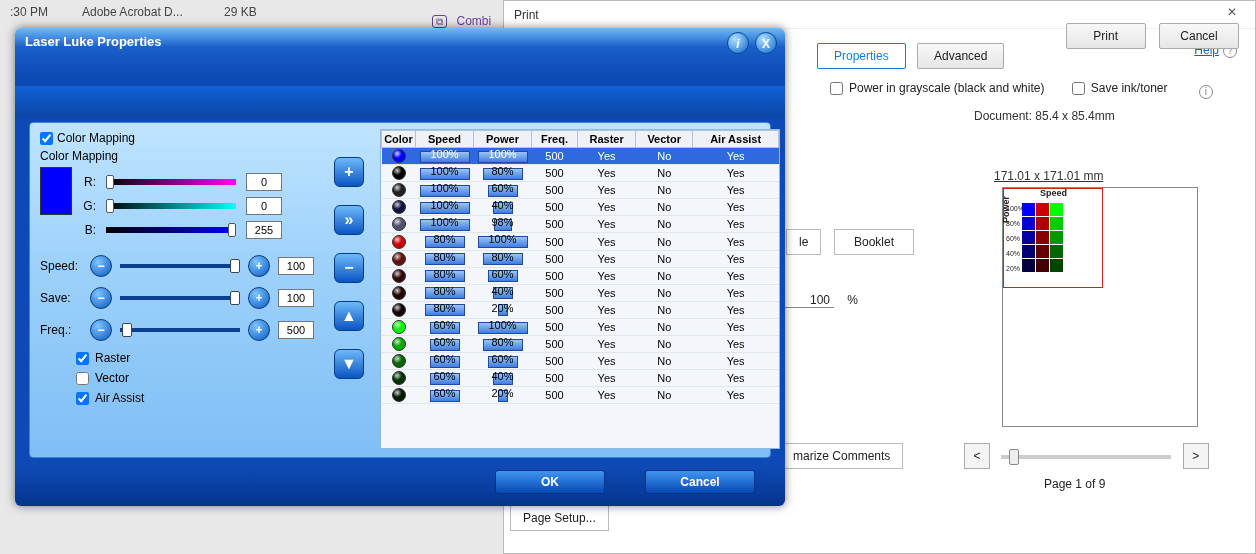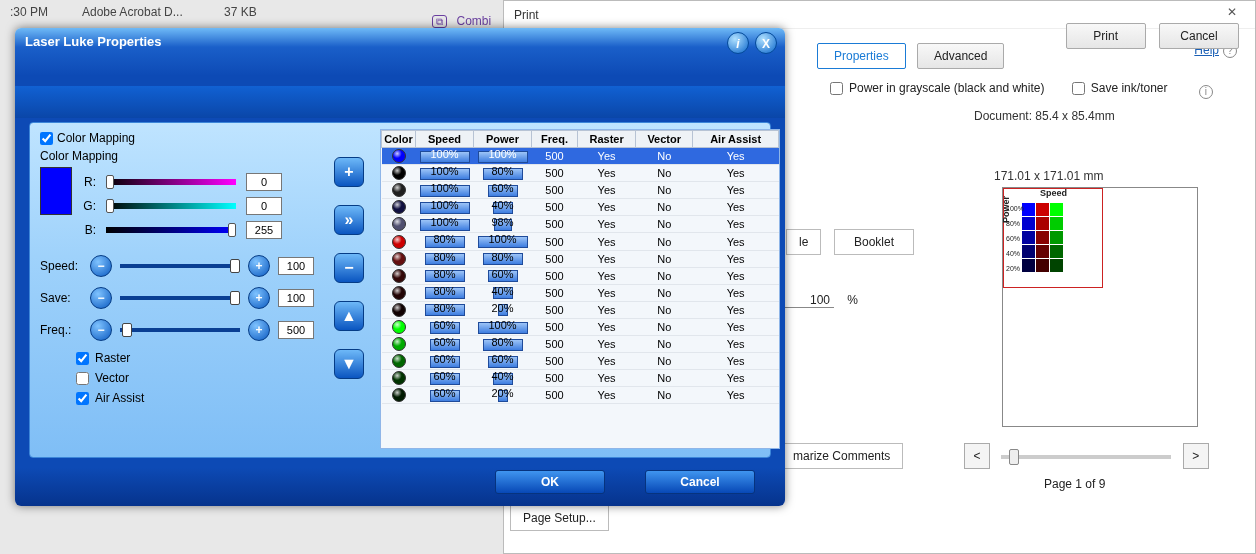--- a/index.html
+++ b/index.html
@@ -14,21 +14,21 @@
   .print-title { height: 28px; line-height: 28px; padding-left: 10px; background: #fff; border-bottom: 1px solid #eee; color: #333; font-size: 12px; }
   .print-close { position: absolute; right: 8px; top: 4px; width: 30px; height: 20px; text-align: center; cursor: pointer; color: #555; }
   .print-body { position: relative; padding: 14px; }
   .btn-g { display: inline-block; border: 1px solid #aaa; background: linear-gradient(#f8f8f8,#e6e6e6); padding: 5px 16px; border-radius: 2px; cursor: pointer; }
   .btn-g.sel { border-color: #1a7bd6; background: #fff; color: #1a7bd6; }
   .help-link { position: absolute; right: 18px; top: 14px; color: #1a5fb5; text-decoration: underline; cursor: pointer; }
   .help-q { display:inline-block; width:14px; height:14px; border:1px solid #888; border-radius:50%; font-size:10px; line-height:12px; text-align:center; margin-left:4px; color:#888;}
   .chk { display: inline-flex; align-items: center; gap: 6px; margin-right: 24px; }
   .chk input { width: 13px; height: 13px; }
   .docline { position: absolute; left: 470px; top: 80px; color: #333; }
-  .preview-title { position: absolute; left: 490px; top: 140px; color: #333; }
+  .preview-title { position: absolute; left: 490px; top: 140px; color: #333; text-decoration: underline; }
   .preview-box { position: absolute; left: 498px; top: 158px; width: 196px; height: 240px; border: 1px solid #888; background: #fff; }
   .preview-inner { position:absolute; left:0; top:0; width:100px; height:100px; border:1px solid #c22; }
   .bg-stub { position:absolute; background:#fff; border:1px solid #bbb; padding:5px 12px;}
   .page-of { position:absolute; left:540px; top:448px; }
   .zoom-row { position:absolute; left:460px; top:414px; }
   .sq { width:26px;height:26px; border:1px solid #aaa; background:#f4f4f4; display:inline-block; text-align:center; line-height:24px; cursor:pointer;}
   .zoom-track { display:inline-block; width:170px; height:4px; background:#ccc; vertical-align:middle; margin:0 8px; position:relative;}
   .zoom-thumb{position:absolute;left:8px;top:-6px;width:10px;height:16px;background:#eee;border:1px solid #888;border-radius:2px;}
   .print-footer { position:absolute; left:0; bottom:8px; width:100%; text-align:right; padding-right:16px;}
   .print-footer .btn-g{ width:80px; text-align:center; margin-left:10px;}
@@ -79,21 +79,21 @@
   .dlg-btn{ display:inline-block; width:110px; height:24px; line-height:22px; text-align:center; color:#fff; font-weight:bold;
     background:linear-gradient(#3f95ef,#0748b6); border:1px solid #06337e; border-radius:3px; cursor:pointer;}
   .dlg-foot{ position:absolute; right:30px; bottom:12px; display:flex; gap:40px;}
 </style>
 </head>
 <body>
 
 <div class="bg-row" style="top:2px;">
   <span style="left:10px">:30 PM</span>
   <span style="left:82px">Adobe Acrobat D...</span>
-  <span style="left:224px">37 KB</span>
+  <span style="left:224px">29 KB</span>
 </div>
 <div style="position:absolute;left:432px;top:14px;color:#6a3fa0;">
   <span style="border:1px solid #6a3fa0;border-radius:3px;padding:0 3px;font-size:10px;margin-right:6px;">⧉</span>
   <span>Combi</span>
 </div>
 
 <div class="print-dlg">
   <div class="print-title">Print</div>
   <div class="print-close">✕</div>
   <div class="print-body">

